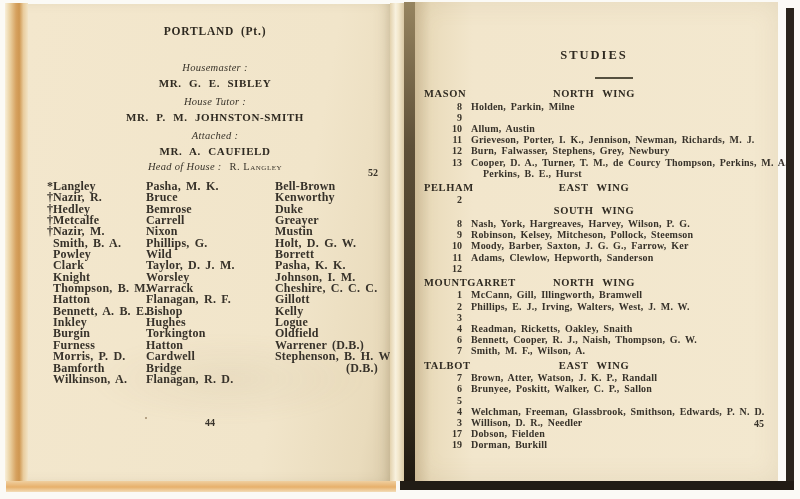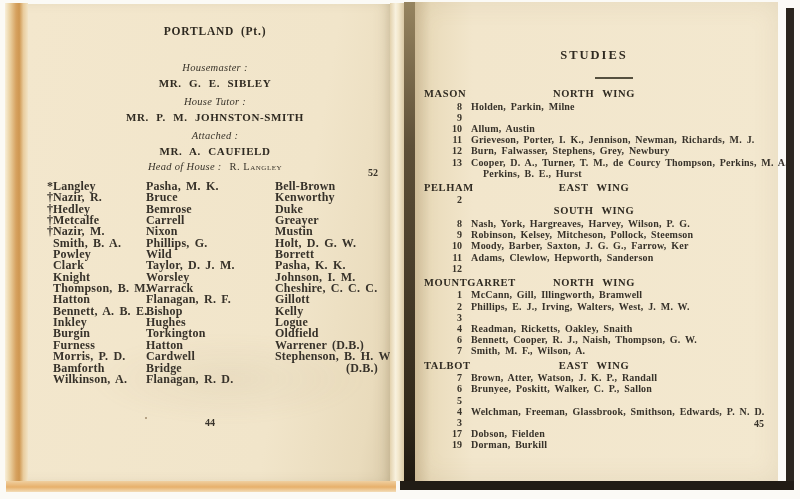--- a/index.html
+++ b/index.html
@@ -275,20 +275,21 @@
           </div>
           <div class="srow">
             <span class="num">5</span>
           </div>
           <div class="srow">
             <span class="num">4</span>
             <span class="names">Welchman, Freeman, Glassbrook, Smithson, Edwards, P. N. D.</span>
           </div>
           <div class="srow">
             <span class="num">3</span>
+            <span class="names">Willison, D. R., Needler</span>
           </div>
           <div class="srow">
             <span class="num">17</span>
             <span class="names">Dobson, Fielden</span>
           </div>
           <div class="srow">
             <span class="num">19</span>
             <span class="names">Dorman, Burkill</span>
           </div>
         </div>

